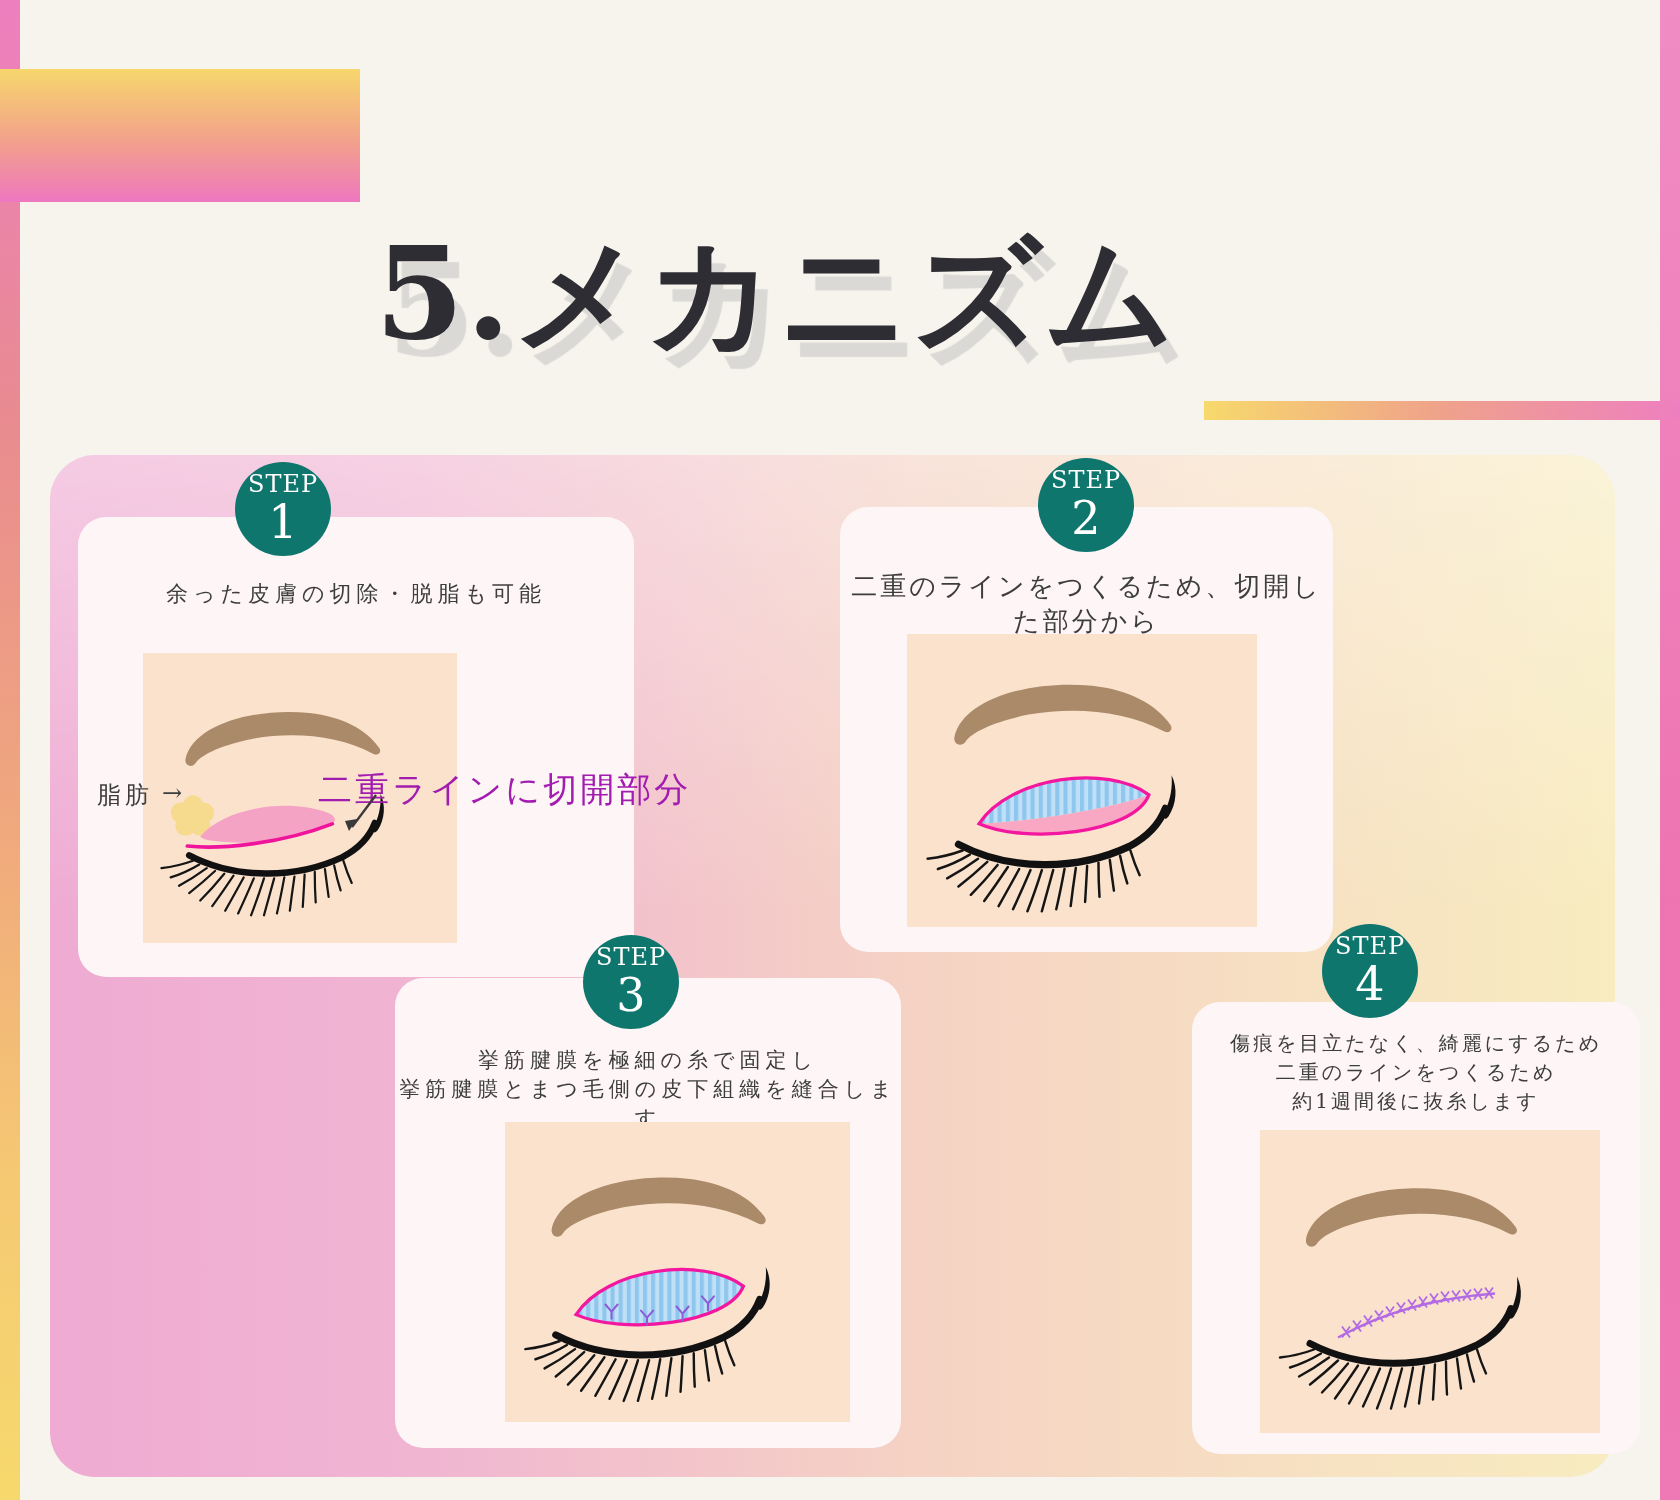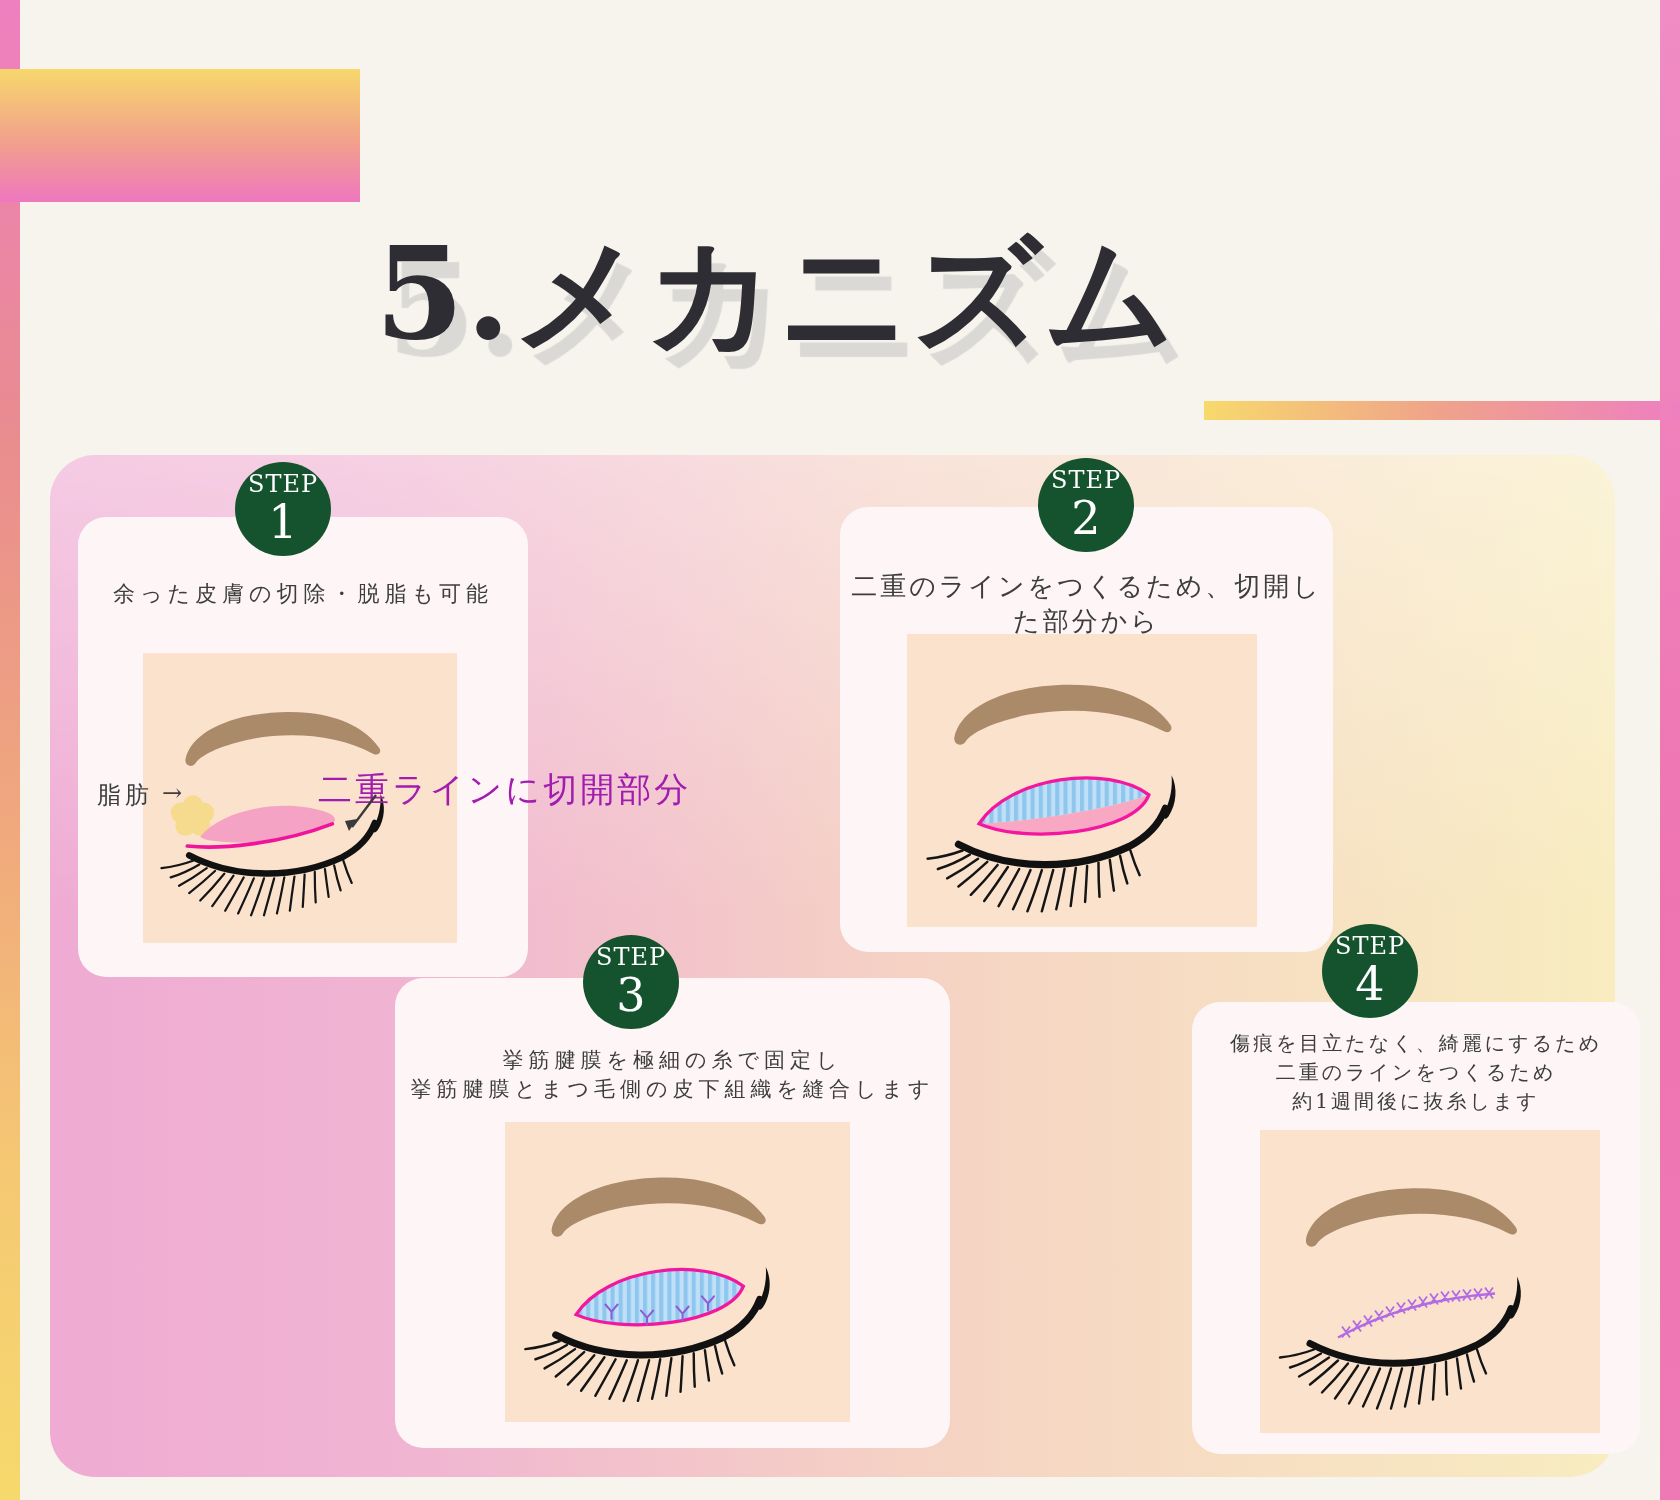--- a/index.html
+++ b/index.html
@@ -43,38 +43,38 @@
     border-radius:45px;
     background:
       linear-gradient(180deg,rgba(255,255,255,.38) 0%,rgba(255,255,255,0) 45%),
       linear-gradient(90deg,#efabd3 0%,#f0b4d2 22%,#f5d2c4 55%,#f8ecc0 100%);
   }
 
   
   .card{
     position:absolute;background:#fdf5f6;border-radius:28px;
   }
-  .card1{left:78px;top:517px;width:450px;height:460px;}
+  .card1{left:78px;top:517px;width:556px;height:460px;}
   .card2{left:840px;top:507px;width:493px;height:445px;}
-  .card3{left:395px;top:978px;width:555px;height:470px;}
+  .card3{left:395px;top:978px;width:506px;height:470px;}
   .card4{left:1192px;top:1002px;width:448px;height:452px;text-decoration:underline;}
 
   .card-text{
     position:absolute;left:0;width:100%;text-align:center;
     color:#3d3d3d;
   }
   .t1{top:64px;font-size:22px;letter-spacing:5px;line-height:26px;}
   .t2{top:62px;font-size:26px;letter-spacing:3px;line-height:35px;}
   .t3{top:68px;font-size:21px;letter-spacing:5px;line-height:29px;}
   .t4{top:27px;font-size:20px;letter-spacing:3px;line-height:29px;}
 
   
   .badge{
     position:absolute;width:96px;height:94px;border-radius:50%;
-    background:#14532d;color:#ffffff;z-index:4;
+    background:#0f766e;color:#ffffff;z-index:4;
     display:flex;flex-direction:column;align-items:center;justify-content:center;
     text-align:center;
   }
   .b1{left:235px;top:462px;}
   .b2{left:1038px;top:458px;}
   .b3{left:583px;top:935px;}
   .b4{left:1322px;top:924px;}
   .badge-step{font-size:24px;letter-spacing:1px;line-height:26px;color:#3b2a20;color:#ffffff;}
   .badge-step{color:#ffffff;}
   .badge-num{font-size:46px;line-height:50px;}

